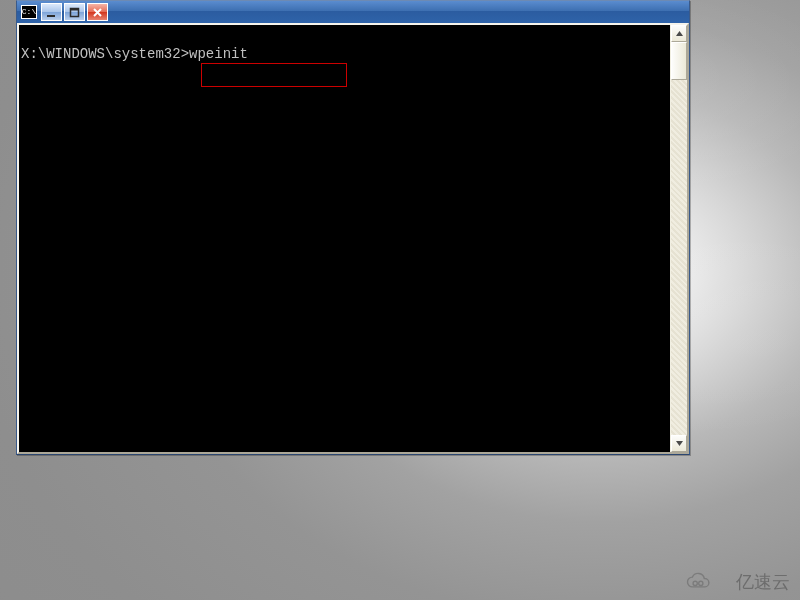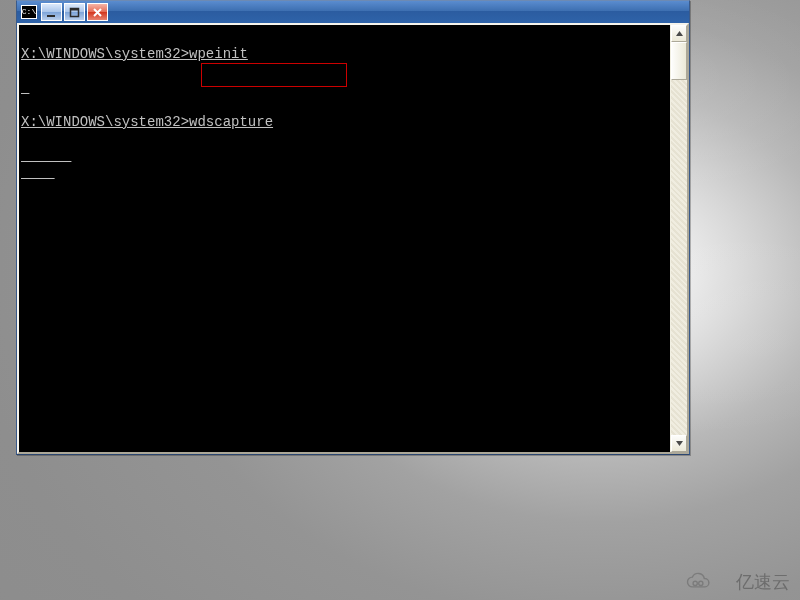--- a/index.html
+++ b/index.html
@@ -112,21 +112,20 @@
     flex: 1;
     background: #000000;
     color: #c0c0c0;
     font-family: "Fixedsys", "Consolas", "Courier New", monospace;
     font-size: 14px;
     line-height: 17px;
     padding: 4px 0 0 2px;
     position: relative;
     overflow: hidden;
     white-space: pre;
-    text-decoration: underline;
   }
   .console .line { display: block; }
   .highlight-box {
     position: absolute;
     left: 182px;
     top: 38px;
     width: 146px;
     height: 24px;
     border: 1px solid #cc0000;
     pointer-events: none;
@@ -192,21 +191,20 @@
             <path d="M2 2 L9 9 M9 2 L2 9" stroke="#fff" stroke-width="2"></path>
           </svg>
       </div>
     </div>
   </div>
 
   <div class="console-frame">
     <div class="console">
 <span class="line"><span>X:\WINDOWS\system32&gt;</span><span>wpeinit</span></span>
 <span class="line"> </span>
-<span class="line"><span>X:\WINDOWS\system32&gt;</span><span>wdscapture</span></span>
       <div class="highlight-box"></div>
     </div>
 
     <div class="vscroll">
       <div class="sbtn" title="Scroll up">
         <svg viewBox="0 0 9 9">
             <path d="M4.5 2 L8 7 L1 7 Z" fill="#4a4a4a"></path>
           </svg>
       </div>
       <div class="strackv">

